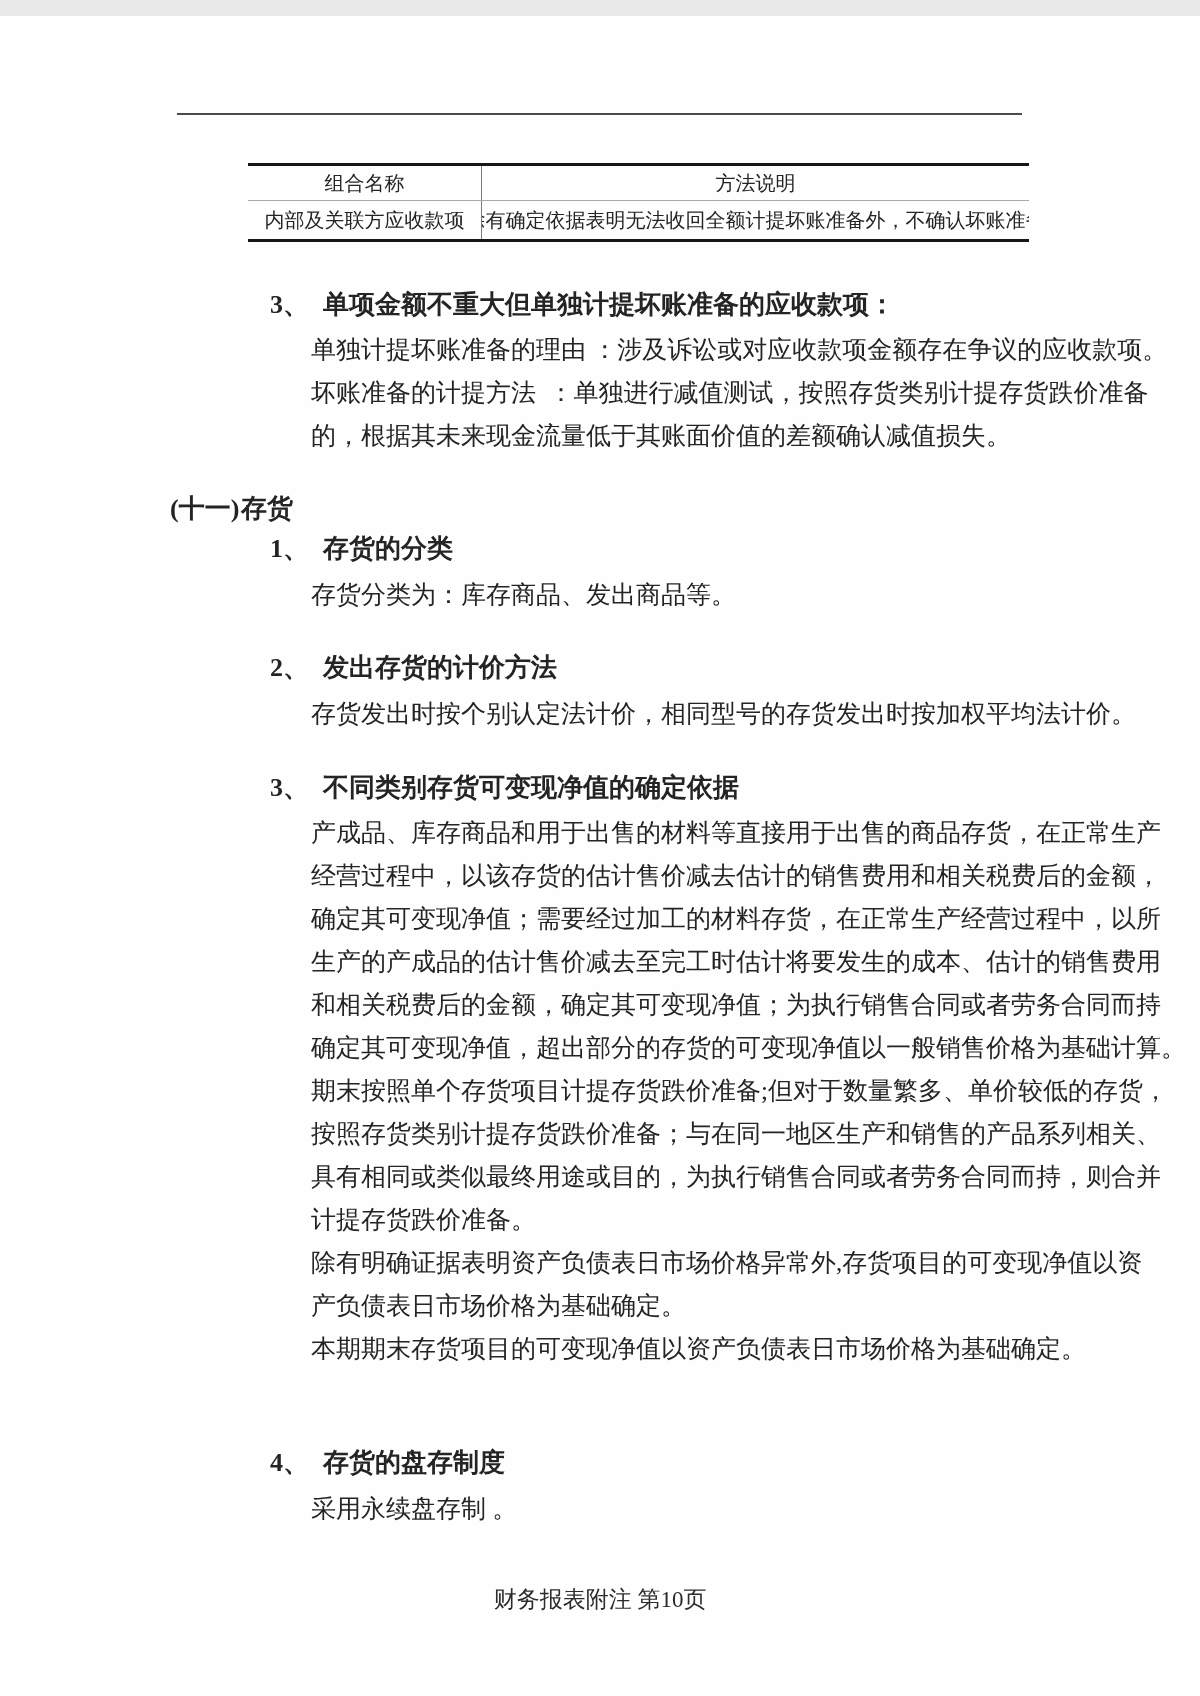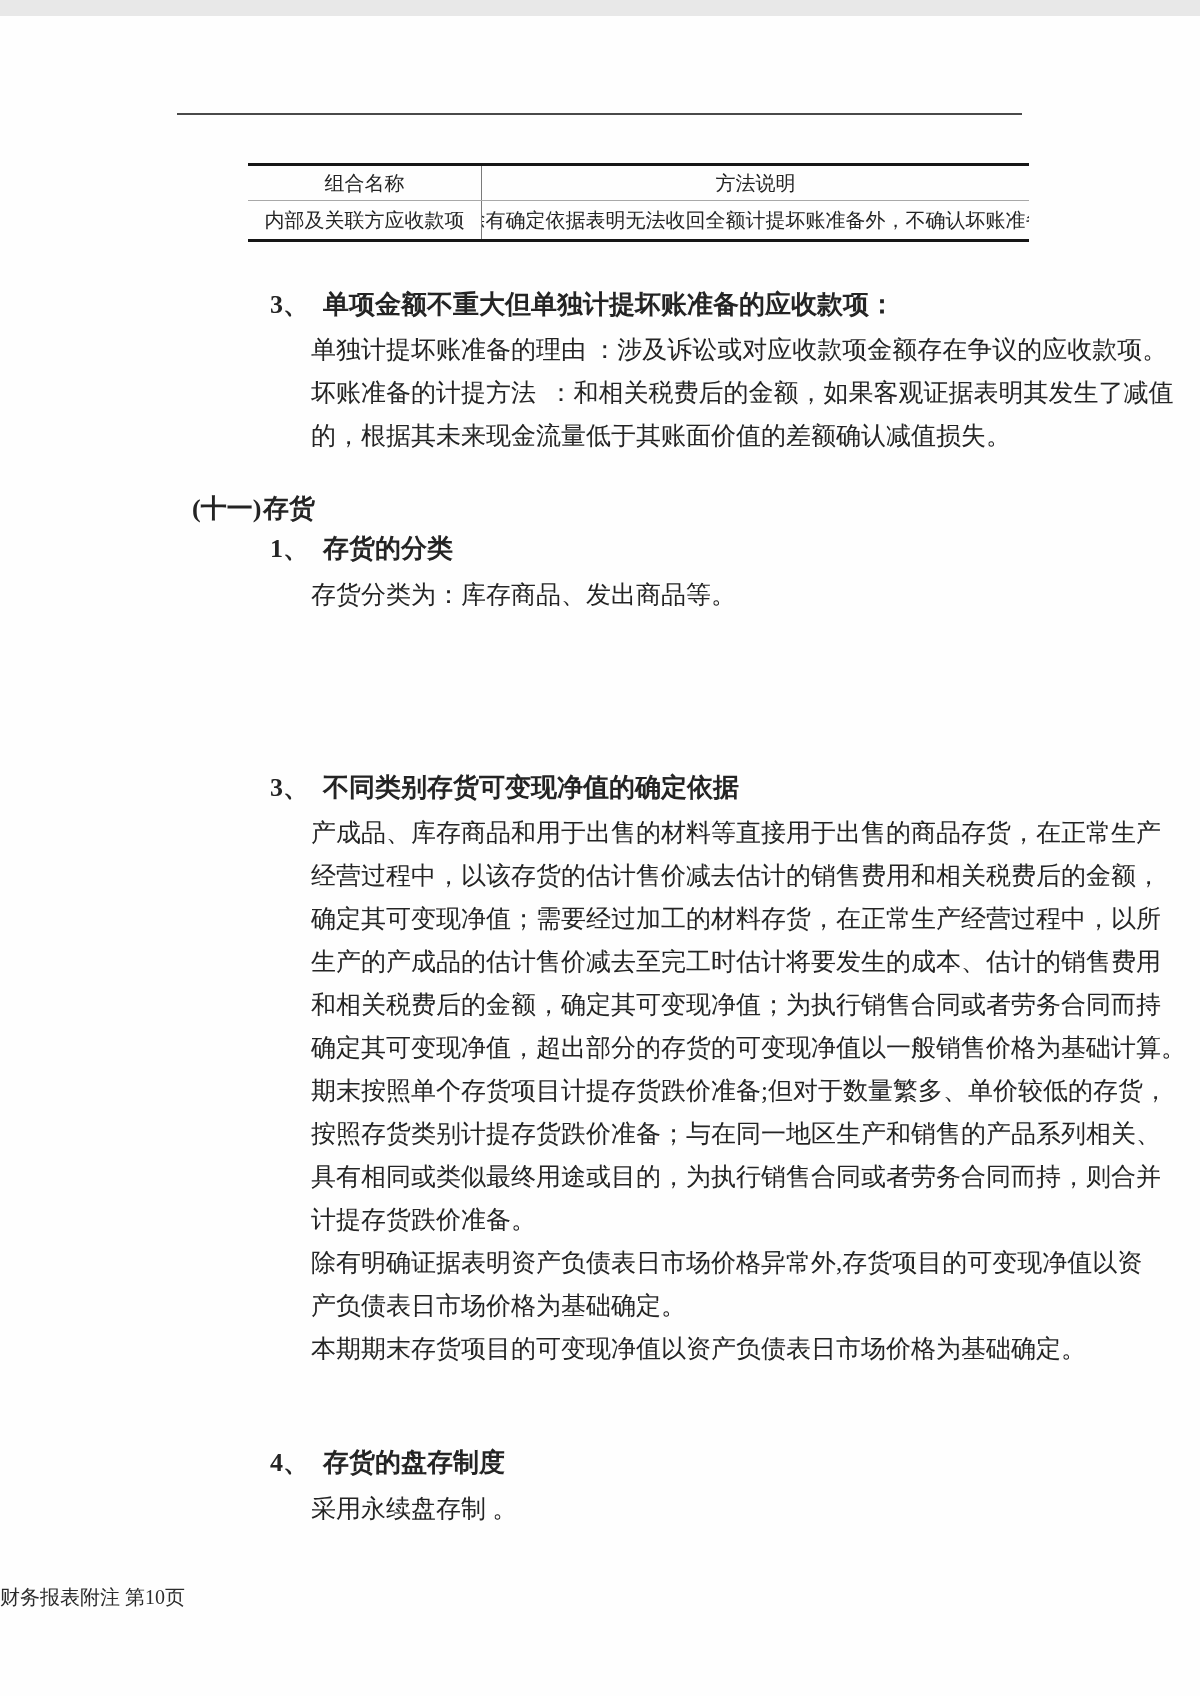--- a/index.html
+++ b/index.html
@@ -33,21 +33,21 @@
   
   .h-num{display:inline-block;min-width:53px;font-weight:bold;}
   .h-title{font-weight:bold;}
   .heading{font-size:26px;line-height:30px;white-space:nowrap;}
   .body-line{font-size:25px;line-height:43px;white-space:pre-wrap;}
   .abs{position:absolute;}
   .sec-head-11 .h-num{min-width:71px;font-weight:bold;}
   
   .footer{
     position:absolute;top:1568px;left:0;width:100%;
-    font-size:20px;color:#2b2b2b;
+    text-align:center;font-size:23px;color:#2b2b2b;
   }
 </style>
 </head>
 <body>
 
 <div class="page">
 
   <div class="top-rule"></div>
 
   <div class="tbl">
@@ -60,38 +60,46 @@
       <div class="td c2">除有确定依据表明无法收回全额计提坏账准备外，不确认坏账准备</div>
     </div>
   </div>
 
   <div class="abs" style="top:274px;left:270px;">
     <div class="heading">
       <span class="h-num">3、</span><span class="h-title">单项金额不重大但单独计提坏账准备的应收款项：</span>
     </div>
     <div style="margin-left:41px;margin-top:8px;">
       <div class="body-line">单独计提坏账准备的理由 ：涉及诉讼或对应收款项金额存在争议的应收款项。</div>
-      <div class="body-line">坏账准备的计提方法  ：和相关税费后的金额，如果客观证据表明其发生了减值</div>
+      <div class="body-line">坏账准备的计提方法  ：单独进行减值测试，按照存货类别计提存货跌价准备</div>
       <div class="body-line">的，根据其未来现金流量低于其账面价值的差额确认减值损失。</div>
     </div>
   </div>
 
-  <div class="abs heading sec-head-11" style="top:478px;left:192px;">
+  <div class="abs heading sec-head-11" style="top:478px;left:170px;">
     <span class="h-num">(十一)</span><span class="h-title">存货</span>
   </div>
 
   <div class="abs" style="top:518px;left:270px;">
     <div class="heading">
       <span class="h-num">1、</span><span class="h-title">存货的分类</span>
     </div>
     <div style="margin-left:41px;margin-top:9px;">
       <div class="body-line">存货分类为：库存商品、发出商品等。</div>
     </div>
   </div>
 
+  <div class="abs" style="top:637px;left:270px;">
+    <div class="heading">
+      <span class="h-num">2、</span><span class="h-title">发出存货的计价方法</span>
+    </div>
+    <div style="margin-left:41px;margin-top:9px;">
+      <div class="body-line">存货发出时按个别认定法计价，相同型号的存货发出时按加权平均法计价。</div>
+    </div>
+  </div>
 
   <div class="abs" style="top:757px;left:270px;">
     <div class="heading">
       <span class="h-num">3、</span><span class="h-title">不同类别存货可变现净值的确定依据</span>
     </div>
     <div style="margin-left:41px;margin-top:8px;">
       <div class="body-line">产成品、库存商品和用于出售的材料等直接用于出售的商品存货，在正常生产</div>
       <div class="body-line">经营过程中，以该存货的估计售价减去估计的销售费用和相关税费后的金额，</div>
       <div class="body-line">确定其可变现净值；需要经过加工的材料存货，在正常生产经营过程中，以所</div>
       <div class="body-line">生产的产成品的估计售价减去至完工时估计将要发生的成本、估计的销售费用</div>

